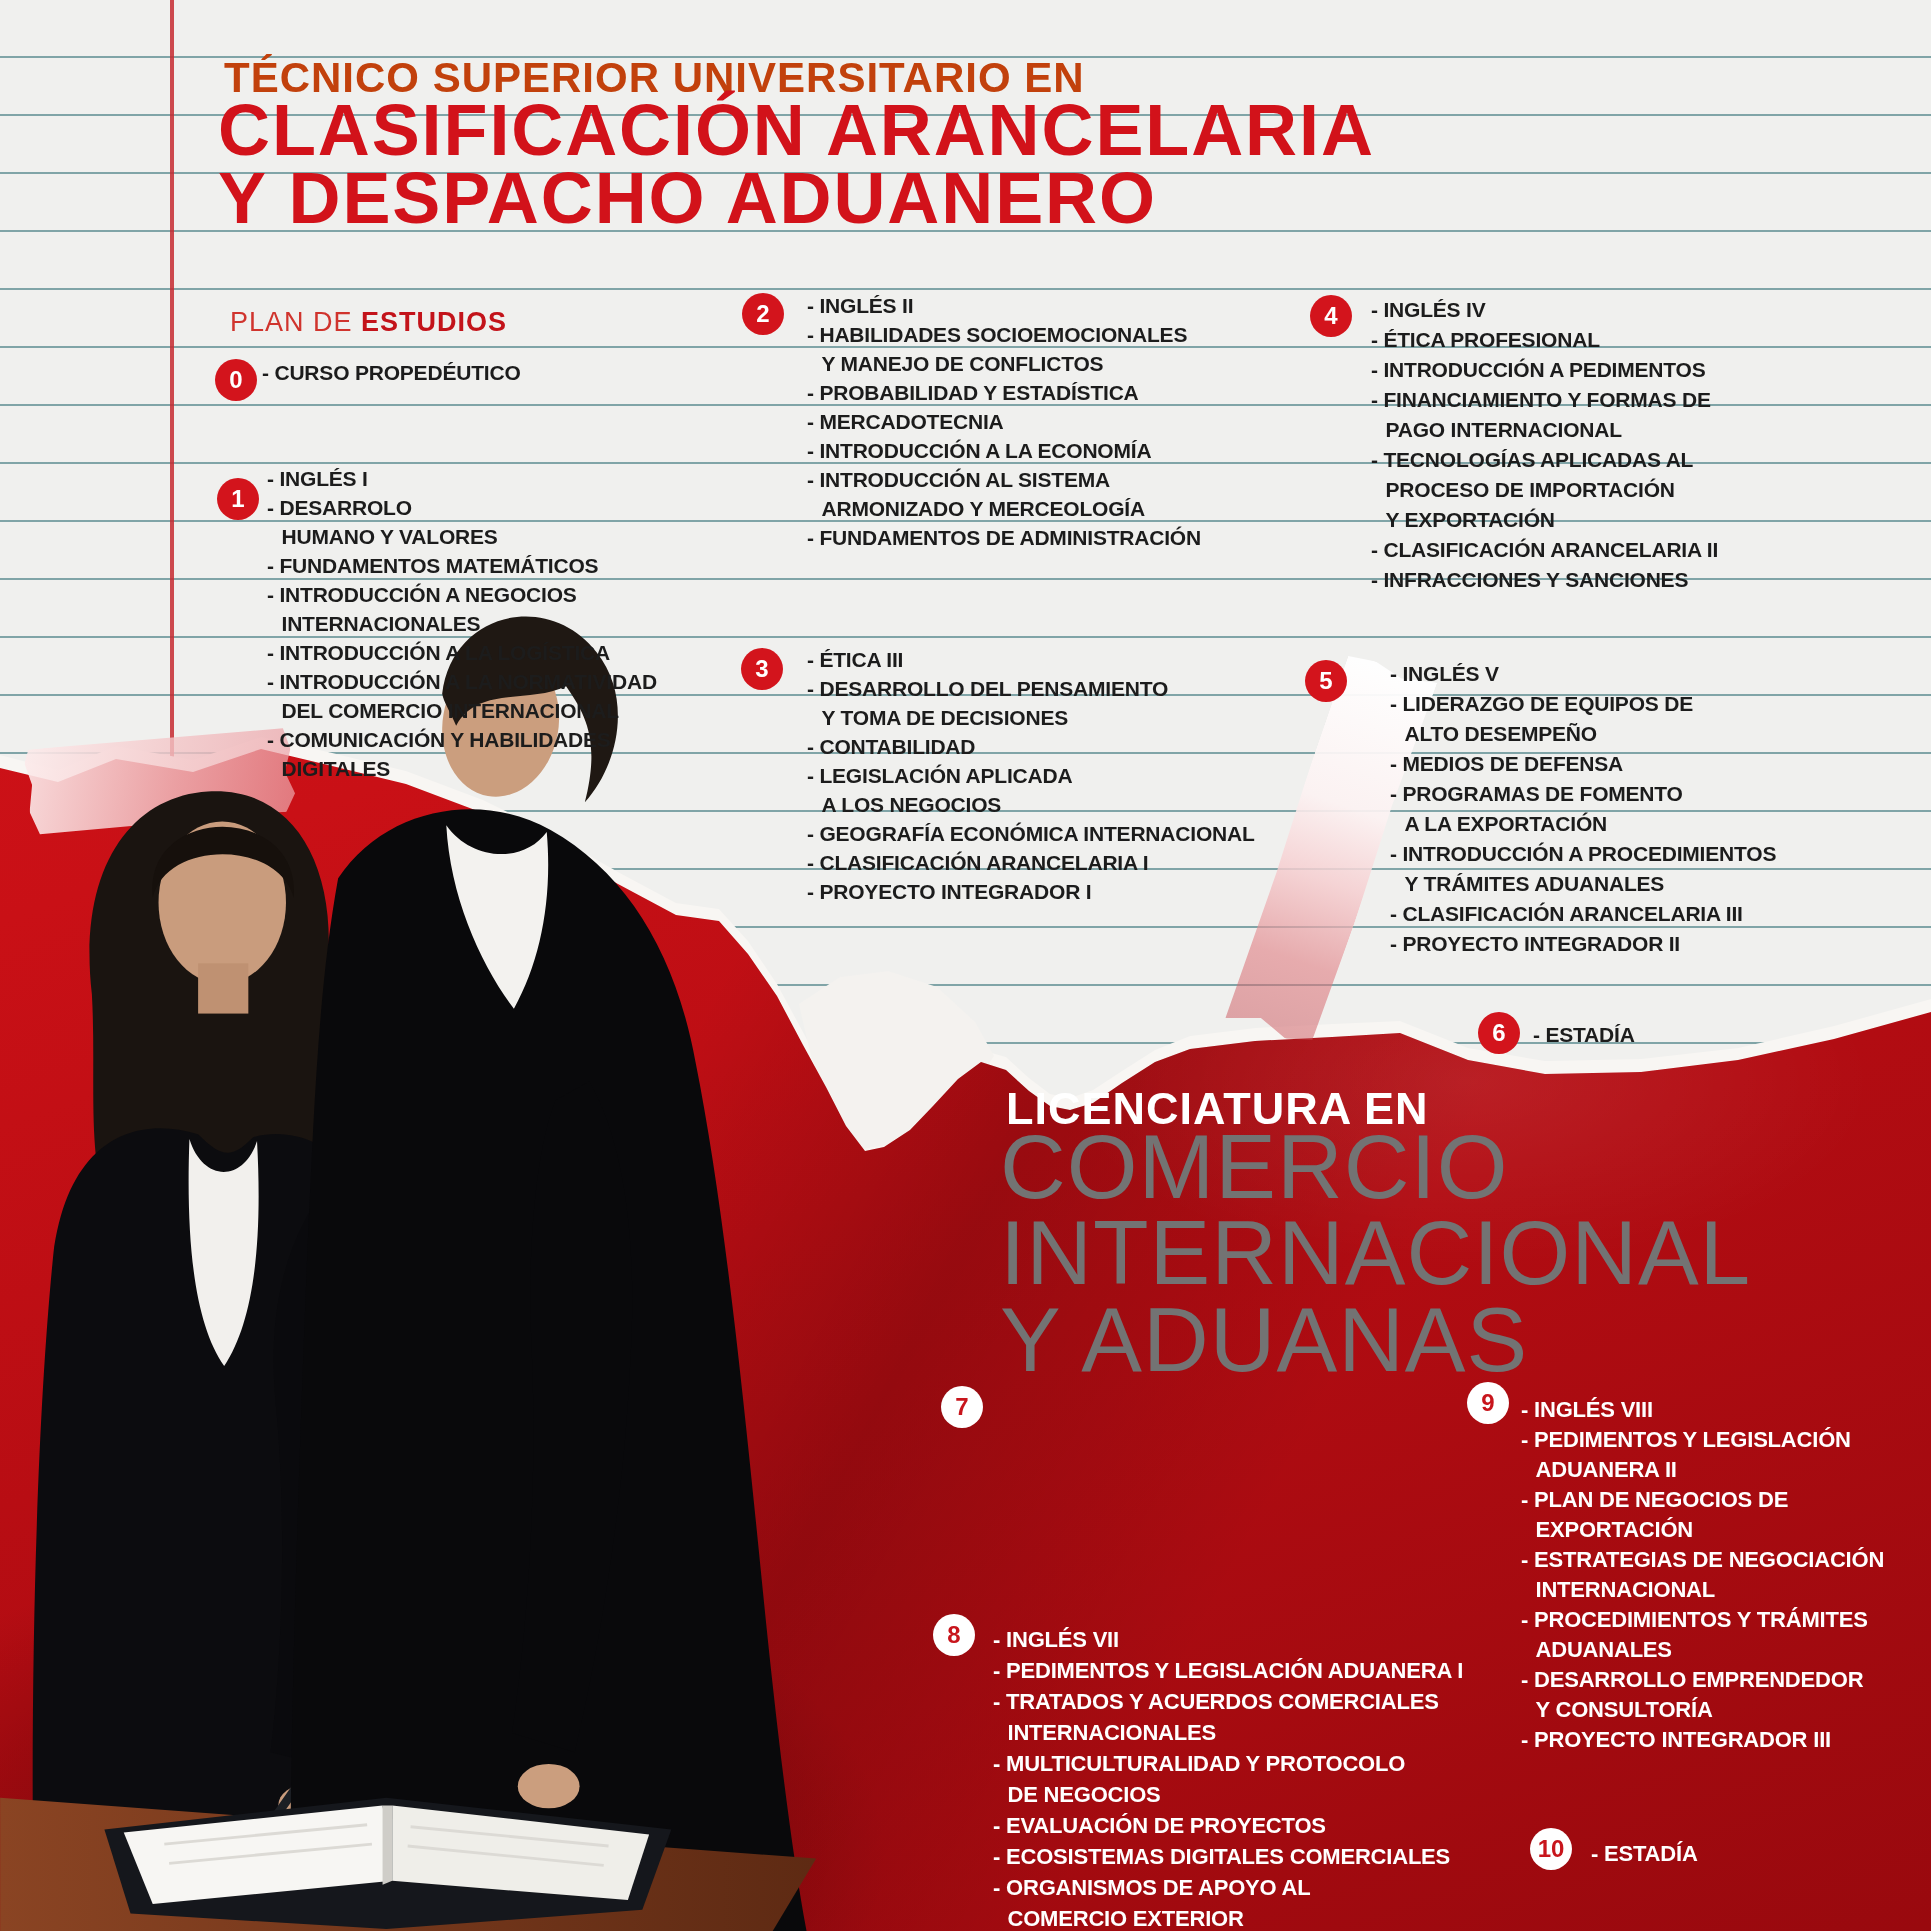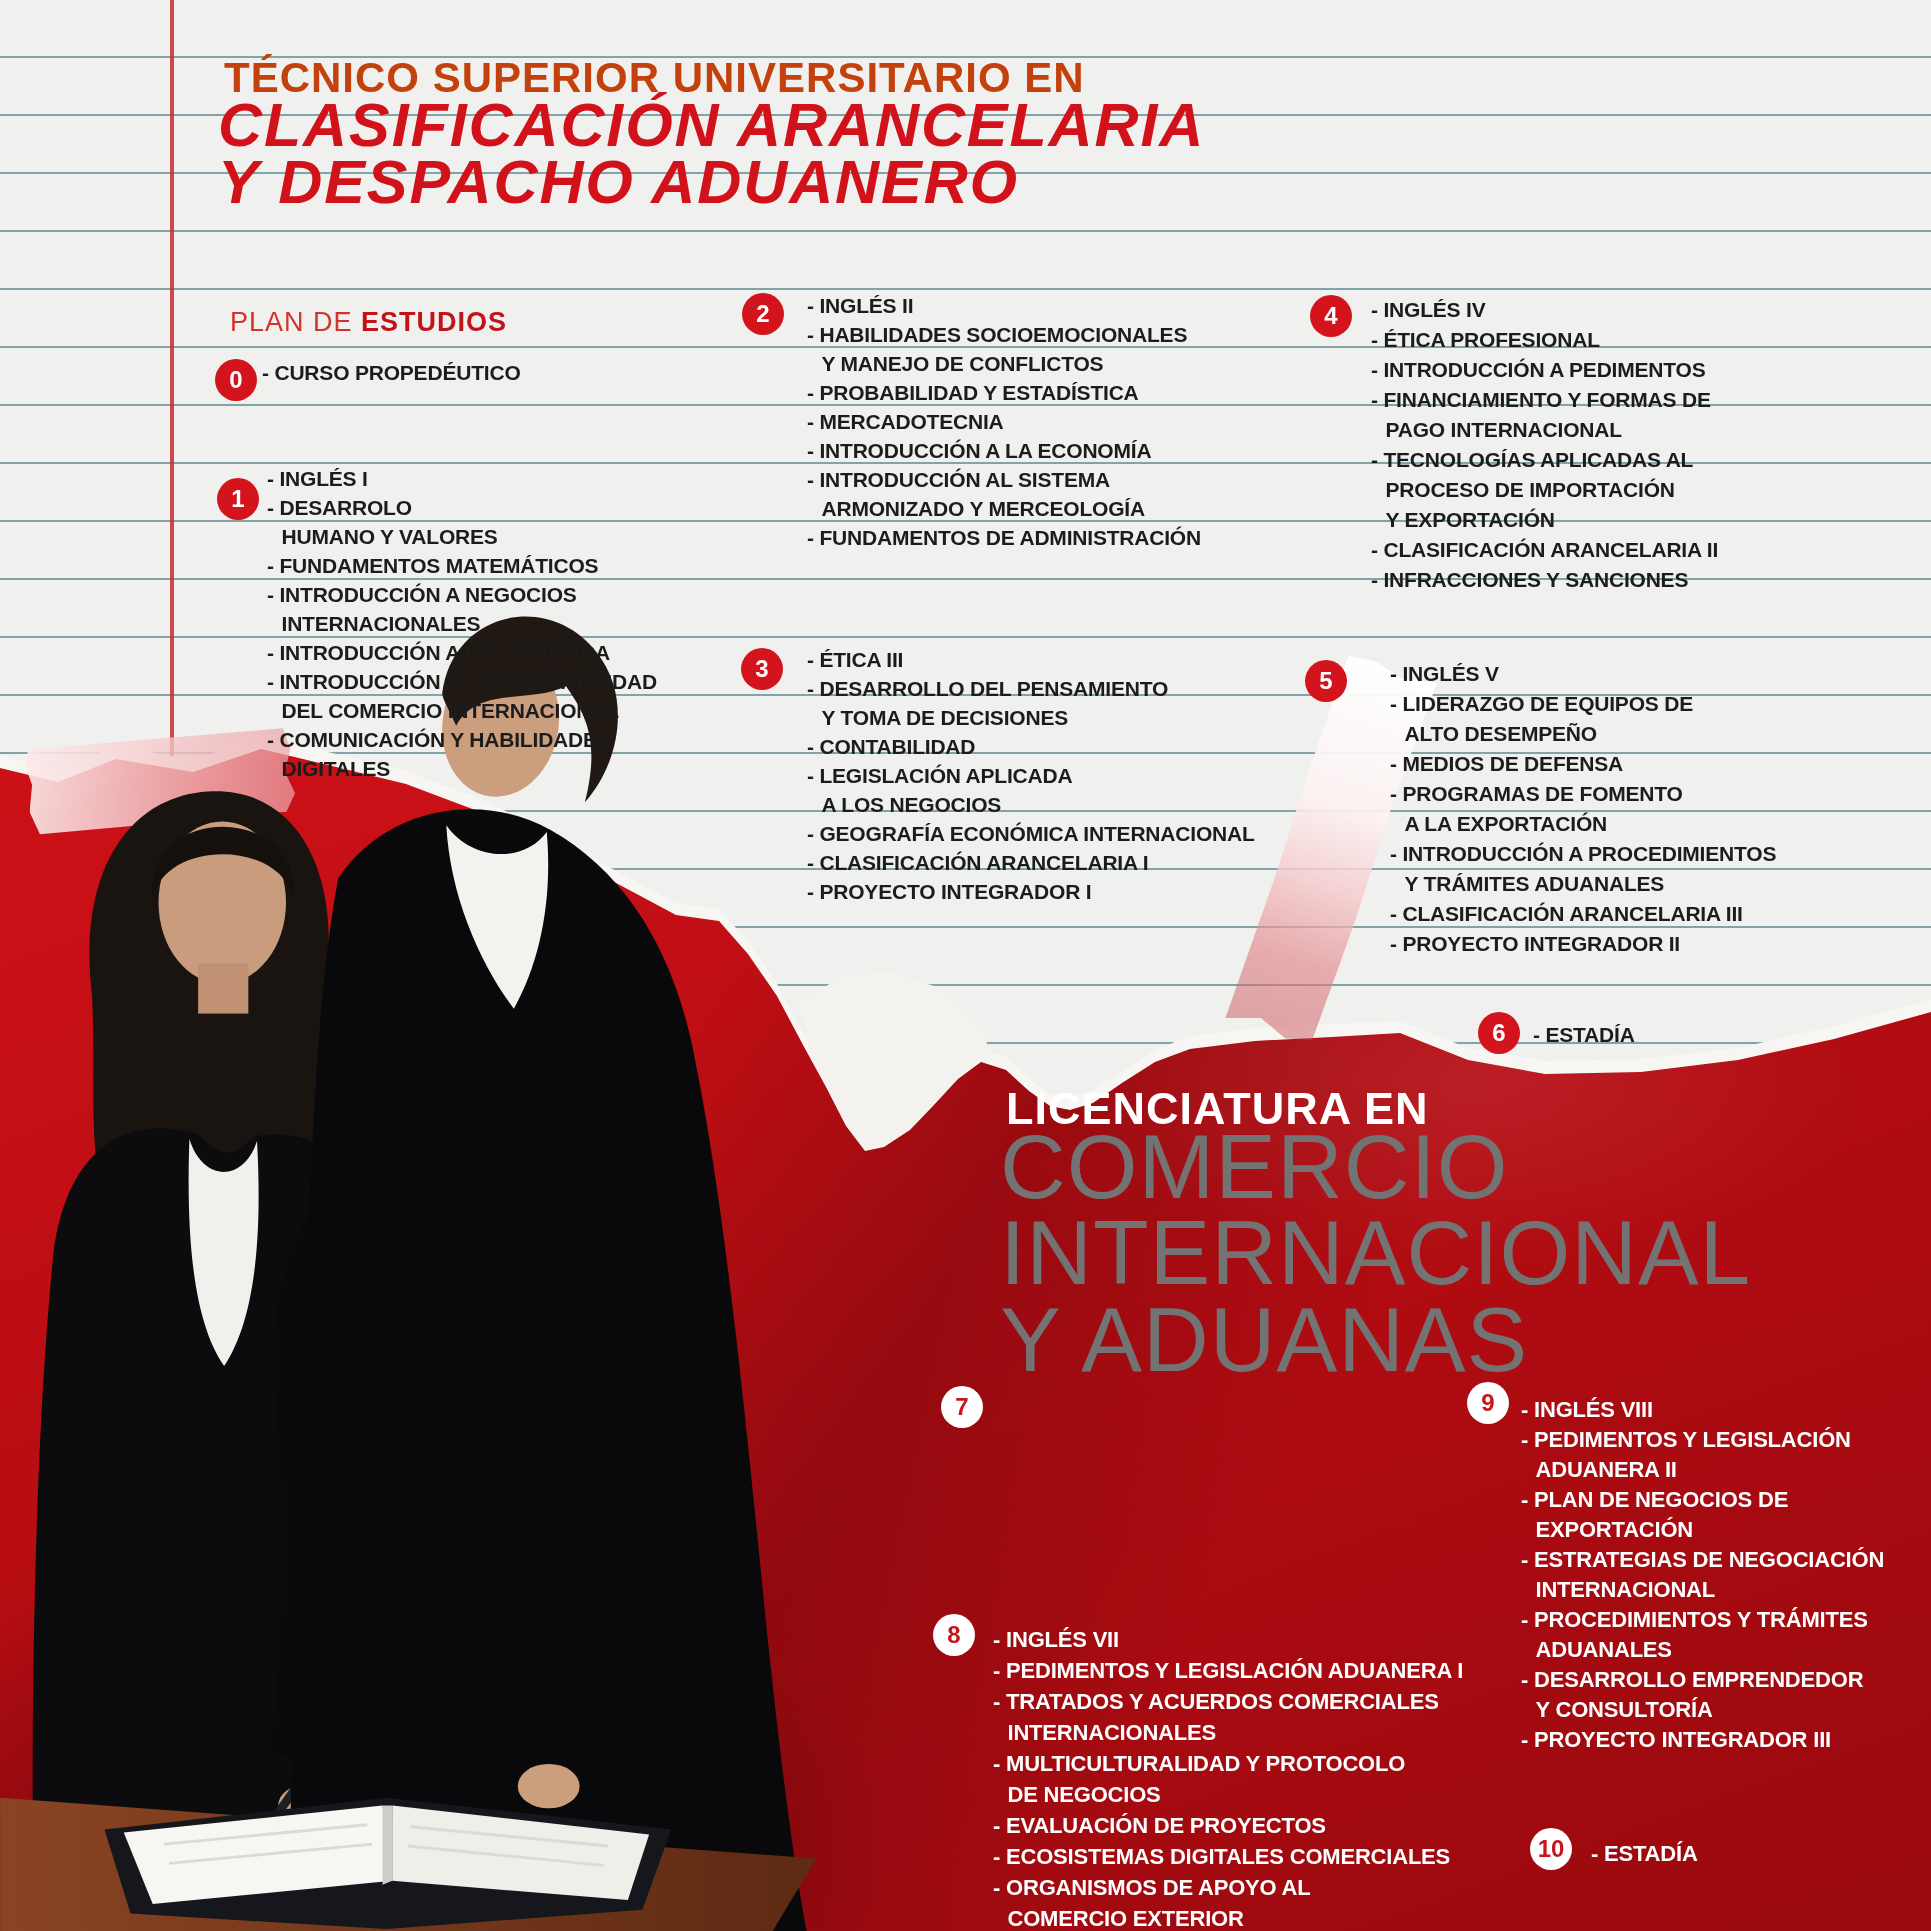--- a/index.html
+++ b/index.html
@@ -35,21 +35,21 @@
   .tape-right{left:1284px;top:657px;width:93px;height:386px;z-index:5;transform:rotate(19deg);
     background:linear-gradient(to bottom, rgba(255,255,255,.96) 0%, rgba(252,242,242,.92) 38%,
       rgba(246,205,207,.82) 58%, rgba(224,125,130,.6) 80%, rgba(202,85,92,.5) 100%);
     clip-path:polygon(0 1%,30% 0,62% 2%,100% 0,97% 34%,100% 66%,98% 98%,70% 100%,38% 97%,2% 100%,3% 60%,0 30%);
     box-shadow:0 1.9px 5.8px rgba(0,0,0,.12);}
 
   .photo{left:0;top:579px;width:966px;height:1352px;z-index:6;}
 
   
   .tsu-kicker{left:224px;top:54px;z-index:7;font-size:42px;font-weight:700;color:#c2410c;letter-spacing:1px;white-space:nowrap;}
-  .tsu-title{left:218px;top:97px;z-index:7;font-size:61px;line-height:.94;font-weight:800;color:#d2121a;letter-spacing:1.9px;white-space:nowrap;font-style:italic;}
+  .tsu-title{left:218px;top:97px;z-index:7;font-size:72px;line-height:.94;font-weight:800;color:#d2121a;letter-spacing:1.9px;white-space:nowrap;}
   .plan-title{left:230px;top:307px;z-index:7;font-size:27px;white-space:nowrap;}
   .plan-title .pfx{font-weight:400;color:#d0342d;letter-spacing:1px;}
   .plan-title .bld{font-weight:800;color:#c3131a;letter-spacing:1px;}
   .lic-kicker{left:1006px;top:1083px;z-index:7;font-size:45px;font-weight:700;color:#ffffff;letter-spacing:1px;white-space:nowrap;}
   .lic-title{left:1000px;top:1124px;z-index:7;font-size:91px;line-height:.95;font-weight:400;color:#737373;letter-spacing:1px;white-space:nowrap;}
 
   
   .sem{position:absolute;z-index:7;}
   .sem .badge{position:absolute;left:0;top:0;width:42px;height:42px;border-radius:50%;
     background:#d3141c;color:#fff;display:flex;align-items:center;justify-content:center;

